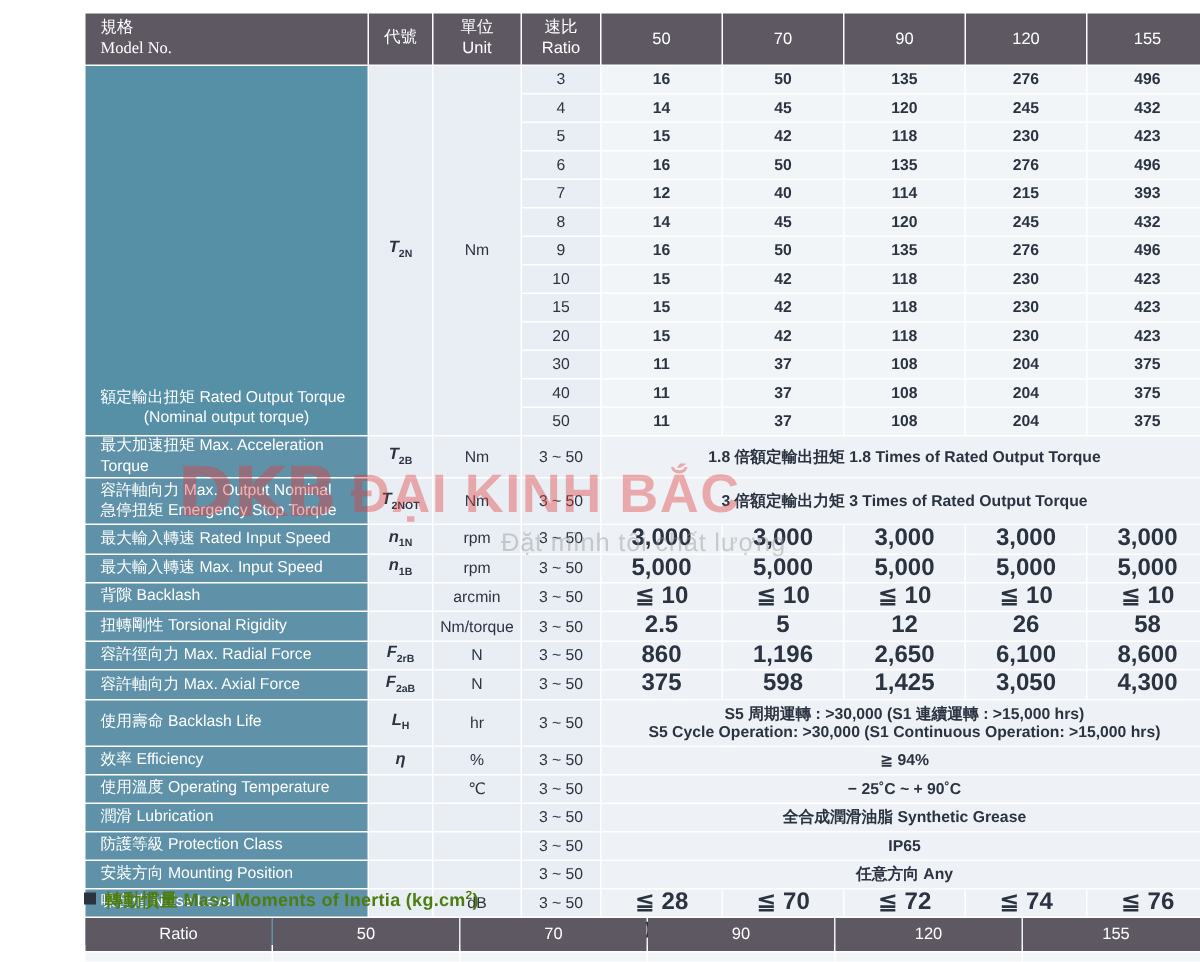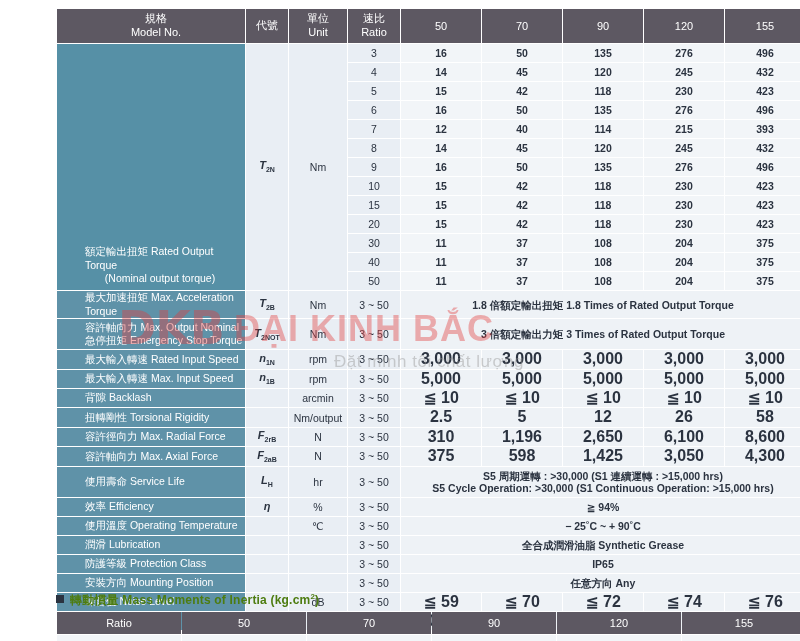--- a/index.html
+++ b/index.html
@@ -54,30 +54,30 @@
     line-height:1.15;
   }
   
   .main-tbl thead th{
     background:#5d5862;
     color:#ffffff;
     font-size:11px;
     height:34px;
     font-weight:normal;
   }
-  .main-tbl thead th.h-model{text-align:center;padding-left:10px;}
+  .main-tbl thead th.h-model{text-align:left;padding-left:10px;font-family:Liberation Serif, serif;}
   .hz{display:block;font-size:11px;line-height:1.25;}
   .he{display:block;font-size:11px;line-height:1.25;}
 
   
   td.lbl{
     background:#5f92a8;
     color:#ffffff;
     text-align:left;
-    padding-left:28px;
+    padding-left:10px;
     font-size:10.5px;
     line-height:1.3;
     margin-left:20px;
   }
   td.lbl.big{background:#5690a6;}
   td.lbl .sub{display:block;text-align:center;padding-right:10px;}
 
   td.sym{background:#e9eef4;font-style:italic;font-weight:bold;font-size:11px;}
   td.sym sub{font-style:normal;font-weight:bold;font-size:7px;letter-spacing:0;}
   td.unit{background:#e9eef4;}
@@ -344,38 +344,38 @@
         <td class="val">≦ 10</td>
         <td class="val">≦ 10</td>
       </tr>
 
       <tr>
         <td class="lbl">
           <span>扭轉剛性</span>
           <span>Torsional Rigidity</span>
         </td>
         <td class="sym"></td>
-        <td class="unit">Nm/output</td>
+        <td class="unit">Nm/torque</td>
         <td class="ratio">3 ~ 50</td>
         <td class="val">2.5</td>
         <td class="val">5</td>
         <td class="val">12</td>
         <td class="val">26</td>
         <td class="val">58</td>
       </tr>
 
       <tr>
         <td class="lbl">
           <span>容許徑向力</span>
           <span>Max. Radial Force</span>
         </td>
         <td class="sym"><span>F</span><sub>2rB</sub></td>
         <td class="unit">N</td>
         <td class="ratio">3 ~ 50</td>
-        <td class="val">310</td>
+        <td class="val">860</td>
         <td class="val">1,196</td>
         <td class="val">2,650</td>
         <td class="val">6,100</td>
         <td class="val">8,600</td>
       </tr>
 
       <tr>
         <td class="lbl">
           <span>容許軸向力</span>
           <span>Max. Axial Force</span>
@@ -386,21 +386,21 @@
         <td class="val">375</td>
         <td class="val">598</td>
         <td class="val">1,425</td>
         <td class="val">3,050</td>
         <td class="val">4,300</td>
       </tr>
 
       <tr>
         <td class="lbl" style="height:30px">
           <span>使用壽命</span>
-          <span>Service Life</span>
+          <span>Backlash Life</span>
         </td>
         <td class="sym"><span>L</span><sub>H</sub></td>
         <td class="unit">hr</td>
         <td class="ratio">3 ~ 50</td>
         <td class="span-txt two-line" colspan="5">
           <div>S5 周期運轉 : &gt;30,000 (S1 連續運轉 : &gt;15,000 hrs)</div>
           <div>S5 Cycle Operation: &gt;30,000 (S1 Continuous Operation: &gt;15,000 hrs)</div>
         </td>
       </tr>
 
@@ -460,21 +460,21 @@
       </tr>
 
       <tr>
         <td class="lbl">
           <span>噪音值</span>
           <span>Noise Level</span>
         </td>
         <td class="sym"></td>
         <td class="unit">dB</td>
         <td class="ratio">3 ~ 50</td>
-        <td class="val">≦ 59</td>
+        <td class="val">≦ 28</td>
         <td class="val">≦ 70</td>
         <td class="val">≦ 72</td>
         <td class="val">≦ 74</td>
         <td class="val">≦ 76</td>
       </tr>
 
       <tr>
         <td class="lbl">
           <span>重量</span>
           <span>Weight ±3%</span>

